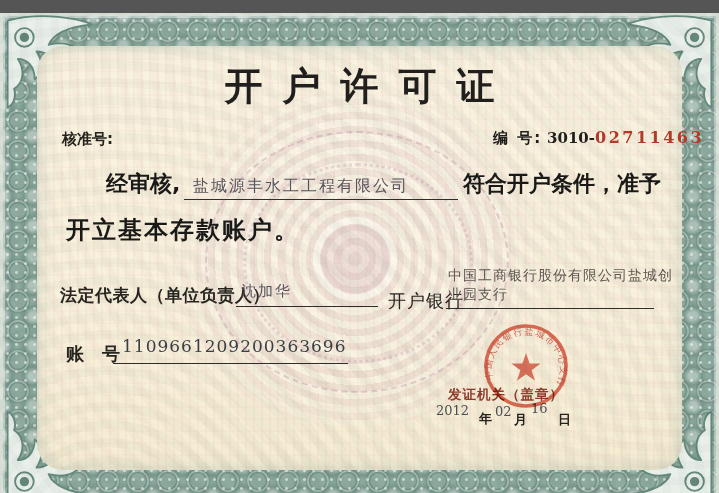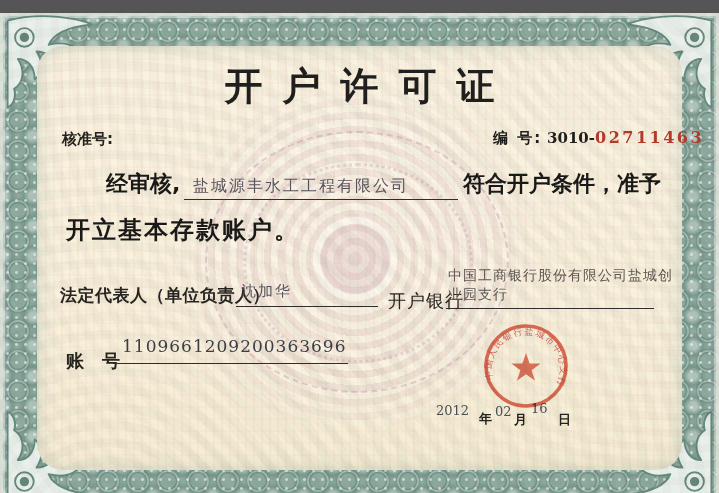--- a/index.html
+++ b/index.html
@@ -64,21 +64,21 @@
     color:var(--serial-red,#b23a28);letter-spacing:2.5px;font-size:16px;}
   .reviewed-label{left:106px;top:156px;font-size:22px;font-weight:700;color:#191918;text-align:right;}
   .company-name{left:193px;top:163px;font-size:16px;letter-spacing:2px;}
   .qualify-text{left:463px;top:156px;font-size:22px;font-weight:700;color:#191918;}
   .open-account{left:66px;top:201px;font-size:24px;font-weight:700;letter-spacing:2px;color:#191918;}
   .legal-label{left:60px;top:271px;font-size:17px;font-weight:700;letter-spacing:.5px;}
   .legal-name{left:241px;top:269px;font-size:15px;letter-spacing:2px;}
   .bank-label{left:388px;top:276px;font-size:18px;font-weight:400;letter-spacing:1px;}
   .bank-line1{left:448px;top:254px;font-size:14px;letter-spacing:1px;color:#5d5550;}
   .bank-line2{left:448px;top:273px;font-size:14px;letter-spacing:1px;color:#5d5550;}
-  .account-label{left:66px;top:336px;font-size:18px;font-weight:700;}
+  .account-label{left:66px;top:329px;font-size:18px;font-weight:700;}
   .account-value{left:122px;top:323px;font-size:17px;letter-spacing:1px;color:#3a3e45;}
   .issuer-label{left:448px;top:373px;font-size:13.5px;font-weight:700;letter-spacing:1px;color:#8f3a2b;}
   .date-part{font-family:"DejaVu Serif","Liberation Serif",serif;font-size:13px;color:#4a4f55;}
   .date-cjk{font-size:13px;font-weight:700;color:#24231f;}
   .d-year{left:436px;top:390px;}
   .d-yl{left:479px;top:397px;}
   .d-month{left:495px;top:391px;}
   .d-ml{left:514px;top:398px;}
   .d-day{left:531px;top:388px;}
   .d-dl{left:558px;top:398px;}
@@ -154,20 +154,21 @@
 
     <div class="abs bank-label lbl">开户银行</div>
     <div class="abs bank-line1 handwrite">中国工商银行股份有限公司盐城创</div>
     <div class="abs bank-line2 handwrite">业园支行</div>
     <div class="rule" style="left:446px;top:295px;width:208px;"></div>
 
     <div class="abs account-label lbl">账　号</div>
     <div class="abs account-value handwrite">1109661209200363696</div>
     <div class="rule" style="left:113px;top:350px;width:235px;"></div>
 
+    <div class="abs issuer-label">发证机关（盖章）</div>
 
     <div class="abs date-part d-year">2012</div>
     <div class="abs date-cjk  d-yl">年</div>
     <div class="abs date-part d-month">02</div>
     <div class="abs date-cjk  d-ml">月</div>
     <div class="abs date-part d-day">16</div>
     <div class="abs date-cjk  d-dl">日</div>
 
     <svg class="seal" viewBox="0 0 88 88">
       <circle cx="44" cy="44" r="40" fill="none" stroke="#d5452f" stroke-width="3.6" opacity=".85"></circle>

